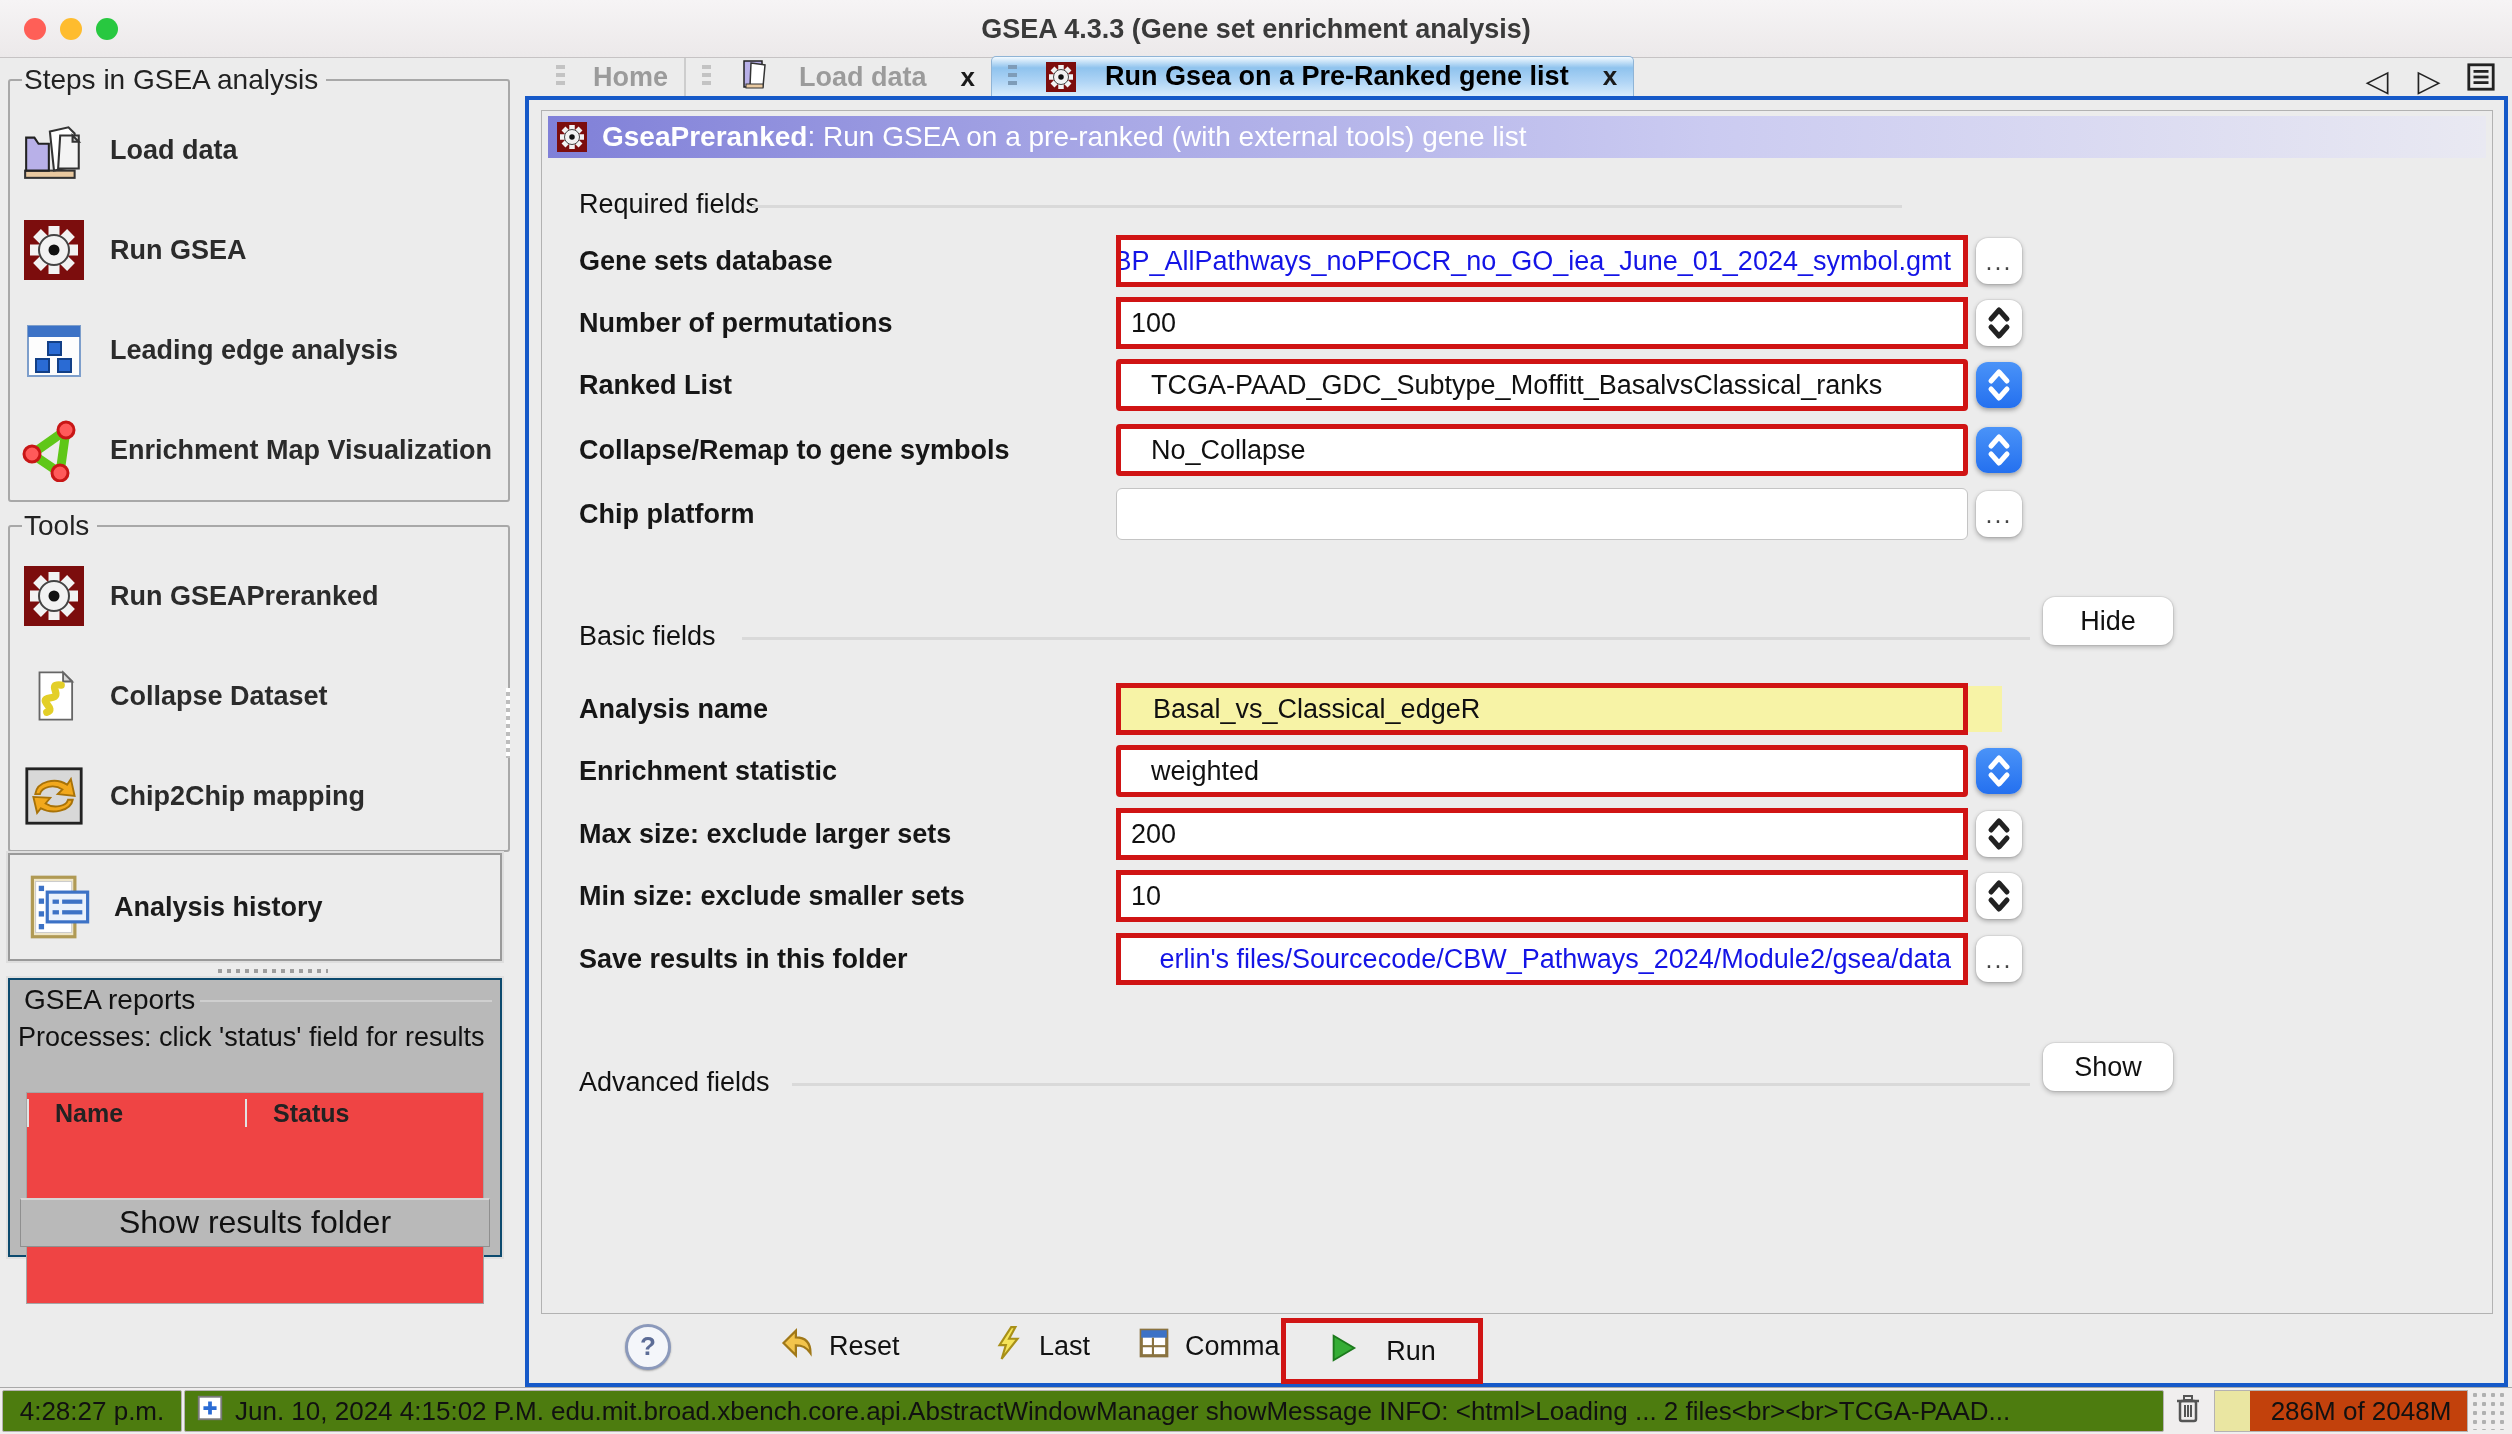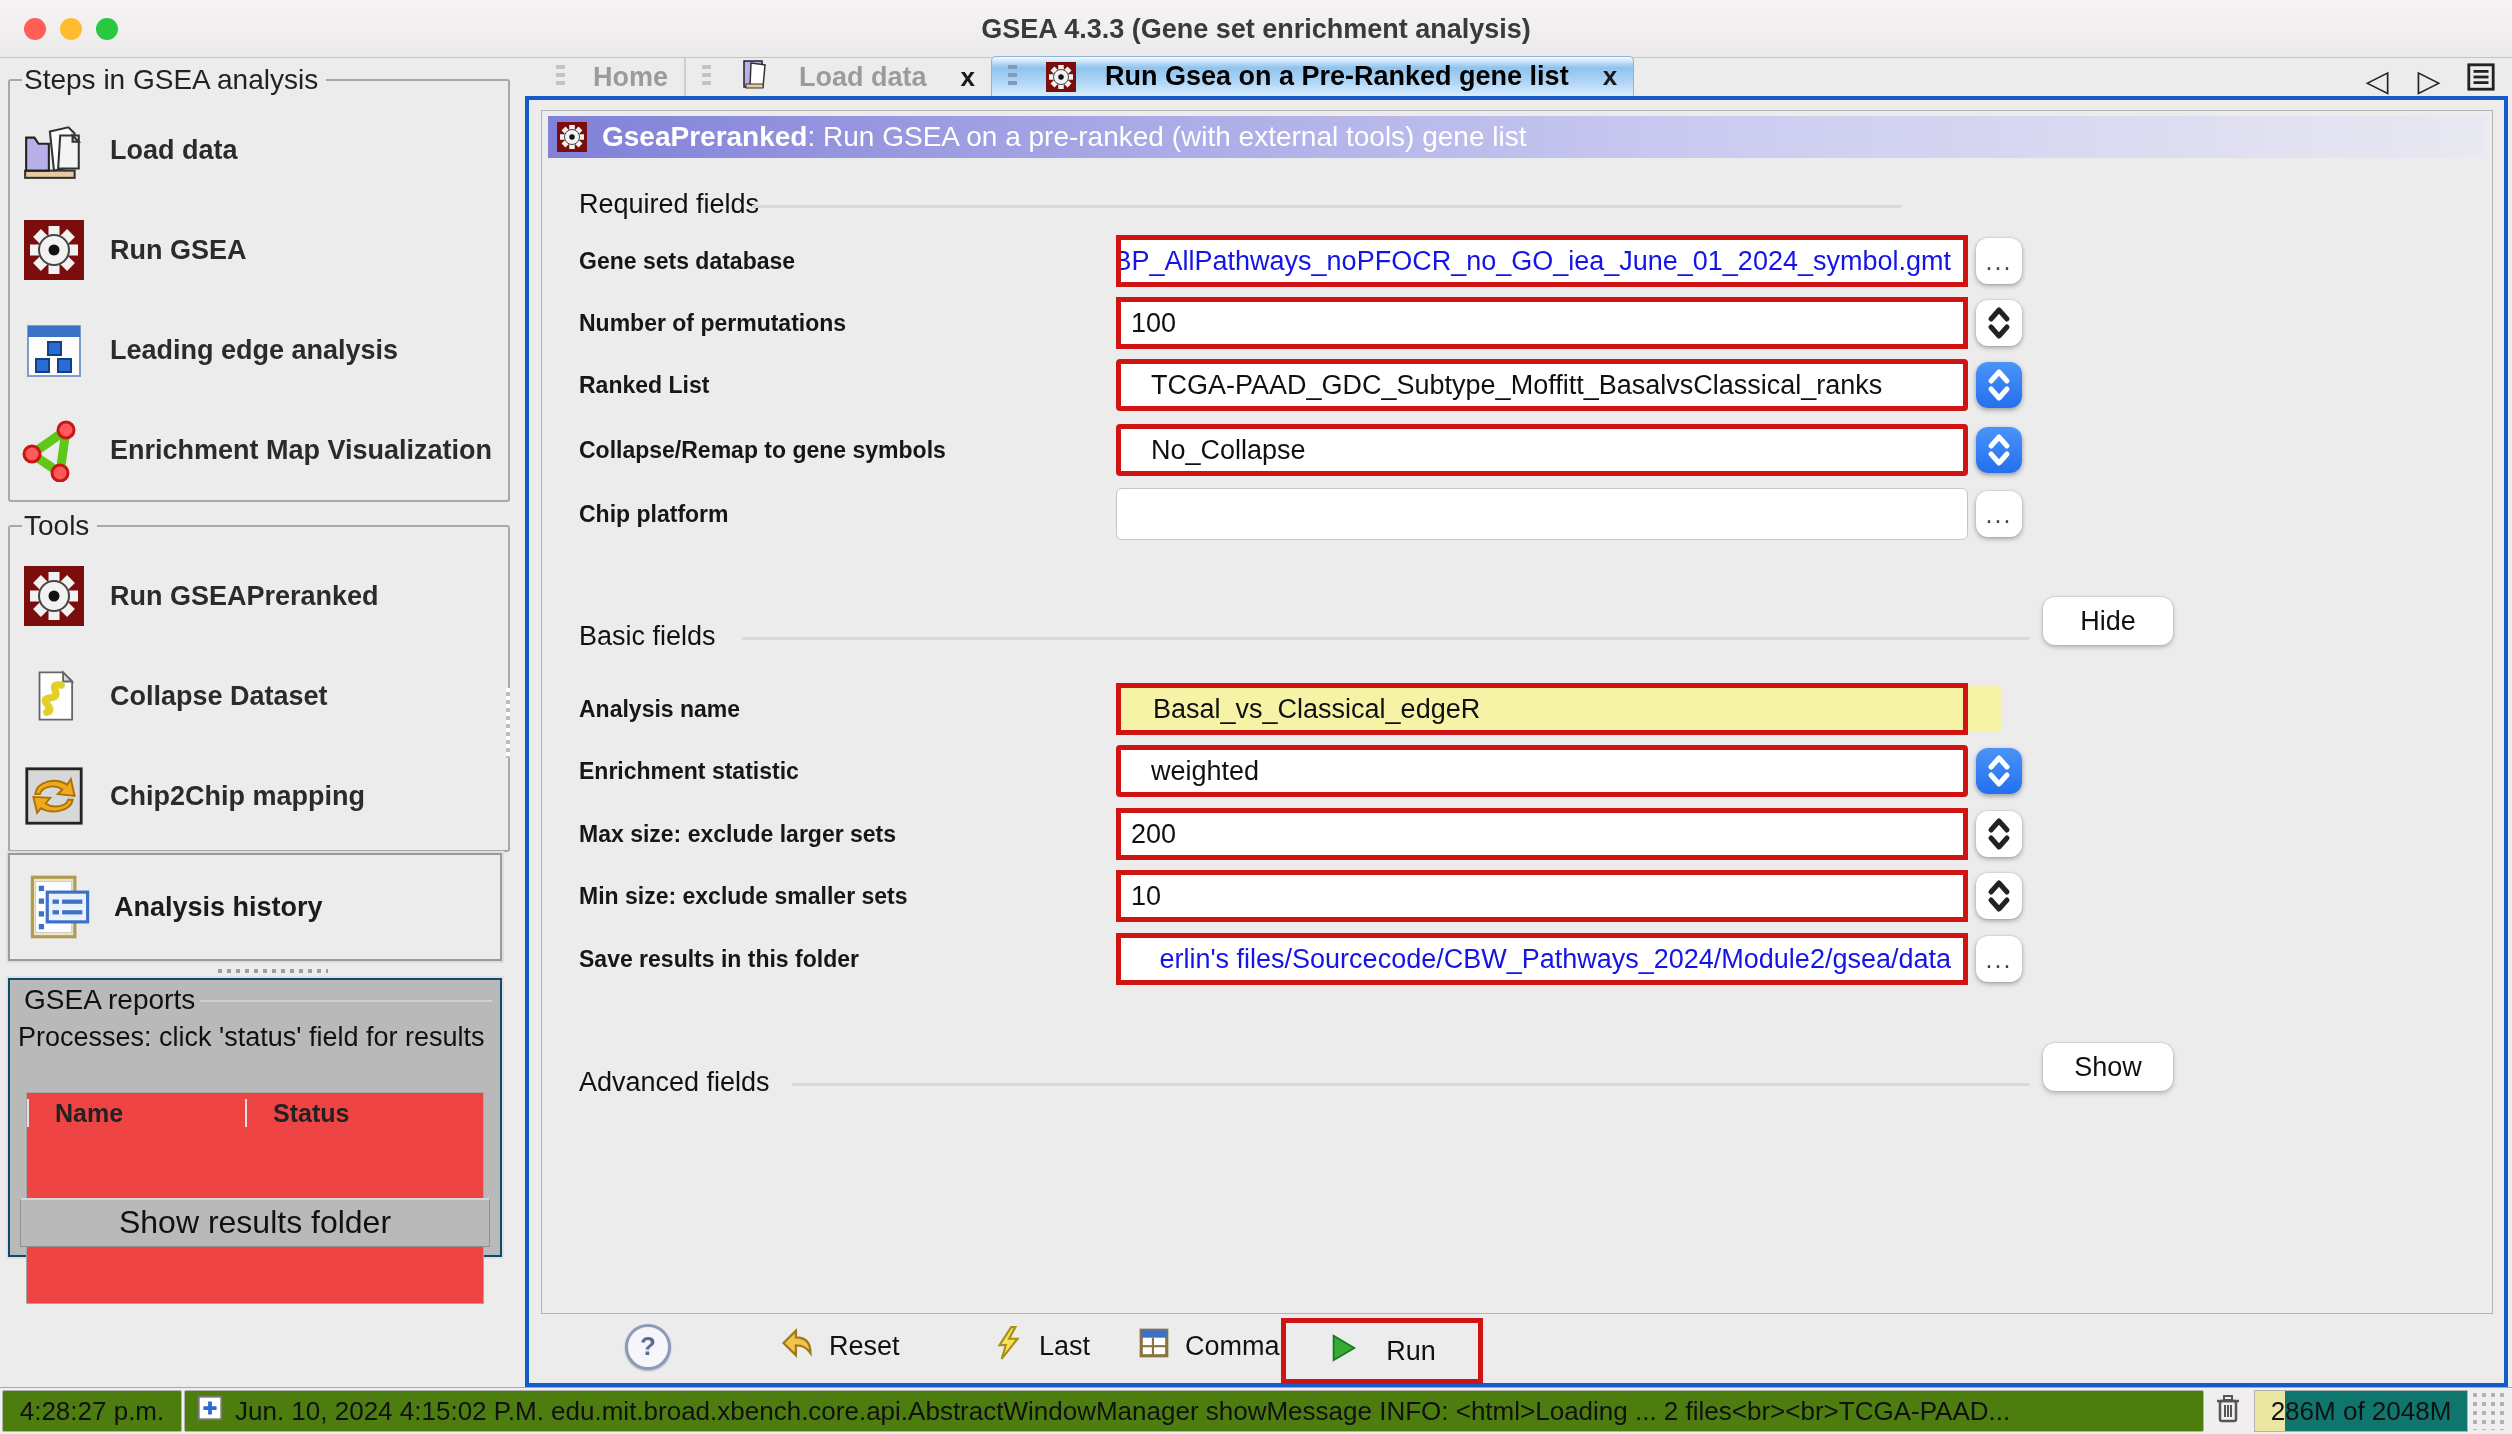--- a/index.html
+++ b/index.html
@@ -63,21 +63,21 @@
   .formpanel{position:absolute;left:12px;top:10px;width:1952px;height:1204px;box-sizing:border-box;
     border:1px solid #b2b2b2;background:#ececec;}
   .pheader{position:absolute;left:6px;top:5px;right:6px;height:42px;display:flex;align-items:center;gap:14px;
     padding-left:8px;background:linear-gradient(90deg,#8080d8 0%,#a9a9e6 30%,#cbcbf1 60%,#e9e9f2 100%);
     color:#ffffff;font-size:28px;}
   .pheader b{font-weight:bold;}
   .sect{position:absolute;font-size:27px;color:#111;}
   .sectline{position:absolute;height:3px;background:#d9d9d9;}
 
   .row{position:absolute;left:37px;right:0;height:52px;}
-  .flabel{position:absolute;left:0;top:50%;transform:translateY(-50%);font-size:23px;font-weight:bold;color:#161616;}
+  .flabel{position:absolute;left:0;top:50%;transform:translateY(-50%);font-size:27px;font-weight:bold;color:#161616;}
   .fbox{position:absolute;left:537px;top:0;width:852px;height:52px;box-sizing:border-box;background:#fff;
     border:5px solid #d01414;display:flex;align-items:center;overflow:hidden;padding:0 10px;}
   .fbox.plain{border:1px solid #c4c4c4;border-radius:6px;}
   .fbox.combo{padding-left:30px;border-radius:4px;}
   .fbox.endclip{justify-content:flex-end;padding-right:12px;}
   .fbox.yellow{background:#f7f3a6;padding-left:32px;}
   .yellow-ext{position:absolute;left:1389px;top:3px;width:34px;height:46px;background:#f7f3a6;}
   .fval{font-size:27px;white-space:nowrap;color:#101010;}
   .fval.blue{color:#1414e6;}
   .sidebtn{position:absolute;left:1397px;top:3px;width:46px;height:46px;border-radius:12px;background:#fff;
@@ -97,21 +97,21 @@
     display:flex;align-items:center;justify-content:center;gap:28px;font-size:27px;color:#111;background:#ececec;}
 
   
   .statusbar{position:absolute;left:0;bottom:0;width:100%;height:46px;background:#f0eeee;
     border-top:1px solid #a9a9a9;display:flex;align-items:stretch;font-size:26px;color:#111;}
   .seg{border:1px solid #b5b2b2;border-radius:2px;margin:2px 0 2px 2px;display:flex;align-items:center;
     box-sizing:border-box;background:#4d7c0f;}
   .seg.clock{width:180px;justify-content:center;}
   .seg.msg{flex:1;padding:0 10px;gap:10px;overflow:hidden;white-space:nowrap;}
   .trashwrap{display:flex;align-items:center;padding:0 8px;}
-  .memory{position:relative;width:212px;margin:2px;border:1px solid #b5b2b2;background:#0f766e;overflow:hidden;}
+  .memory{position:relative;width:212px;margin:2px;border:1px solid #b5b2b2;background:#c2410c;overflow:hidden;padding-left:40px;}
   .memfill{position:absolute;left:0;top:0;bottom:0;background:#eae6a2;}
   .memtext{position:relative;width:100%;text-align:center;line-height:40px;font-size:26px;}
   .grip{width:36px;margin:4px 4px 4px 2px;
     background:radial-gradient(circle at 3px 3px,#b0b0b0 2px,transparent 2.5px);background-size:9px 9px;}
 </style>
 </head>
 <body>
 
 <div id="screen">
 

